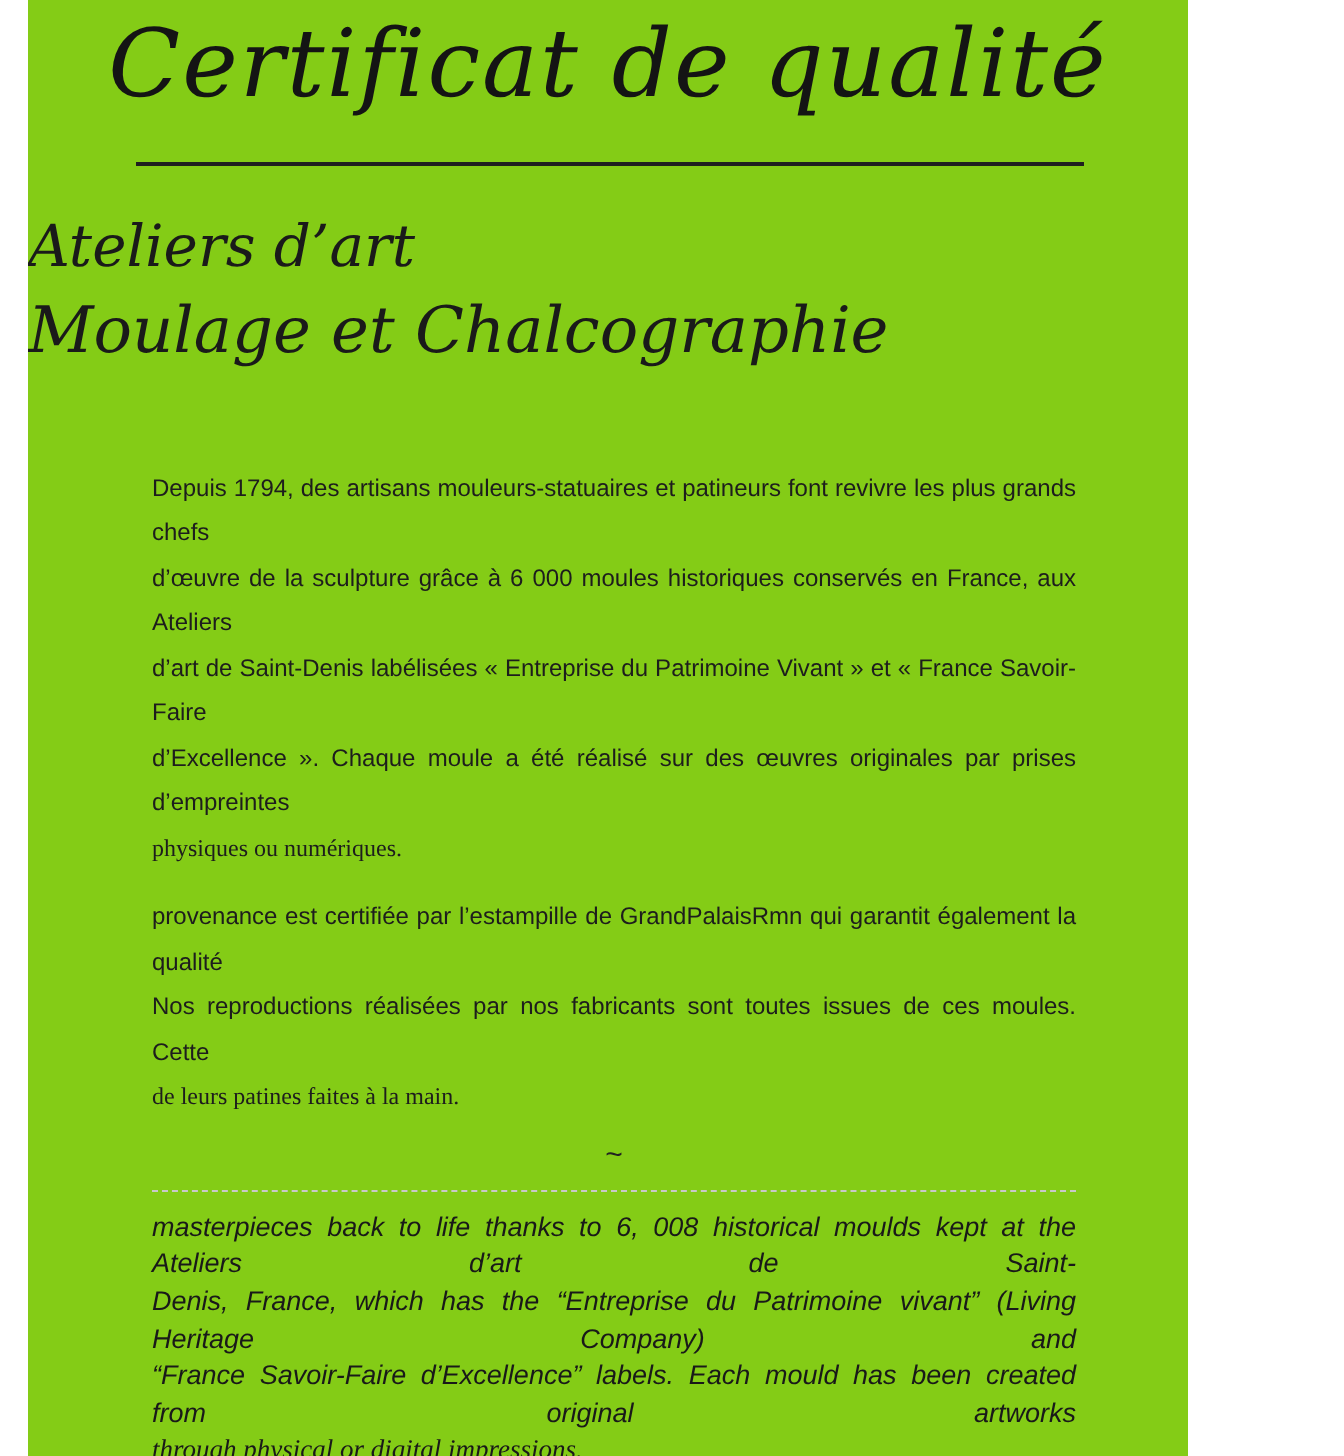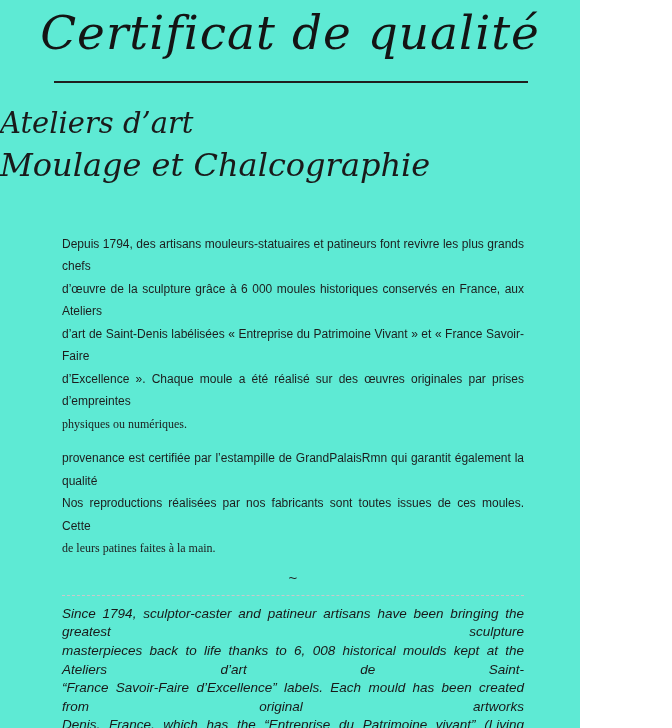--- a/index.html
+++ b/index.html
@@ -1,17 +1,17 @@
 <!DOCTYPE html>
 <html><head>
 <meta charset="utf-8">
 <style>
   html,body{margin:0;padding:0;background:#ffffff;}
-  .page{position:relative;width:580px;height:728px;background:#5eead4;overflow:hidden;
-        font-family:"Liberation Sans",sans-serif;color:#1c1c1c;}
+  .page{position:relative;width:580px;height:728px;background:#84cc16;overflow:hidden;
+        font-family:"Liberation Sans",sans-serif;color:#1c1c1c;margin-left:14px;}
   
   .title{margin-top:4px;text-align:center;font-family:"DejaVu Serif",serif;
          font-style:italic;font-size:47px;line-height:1.25;color:#141414;letter-spacing:1px;}
   .title-rule{border:0;border-top:2px solid #1f1f1f;margin:18px 52px 0 54px;}
   .subtitle{text-align:left;font-family:"DejaVu Serif",serif;font-style:italic;color:#1a1a1a;}
   .subtitle.s1{margin-top:22px;font-size:29px;line-height:36px;}
   .subtitle.s2{margin-top:6px;font-size:32px;line-height:36px;}
   
   .content{margin:50px 56px 0 62px;}
   .para{font-size:12px;line-height:22.5px;color:#1d1d1d;}
@@ -42,22 +42,21 @@
         <div class="jline last">physiques ou numériques.</div>
       </div>
     <div class="para para-fr2">
         <div class="jline">provenance est certifiée par l’estampille de GrandPalaisRmn qui garantit également la qualité</div>
         <div class="jline">Nos reproductions réalisées par nos fabricants sont toutes issues de ces moules. Cette</div>
         <div class="jline last">de leurs patines faites à la main.</div>
       </div>
     <div class="tilde">~</div>
     <hr class="dash-rule">
     <div class="para-en">
-        <div class="jline">Since 1794, sculptor-caster and patineur artisans have been bringing the greatest sculpture</div>
         <div class="jline">masterpieces back to life thanks to 6, 008 historical moulds kept at the Ateliers d’art de Saint-</div>
+        <div class="jline">Denis, France, which has the “Entreprise du Patrimoine vivant” (Living Heritage Company) and</div>
         <div class="jline">“France Savoir-Faire d’Excellence” labels. Each mould has been created from original artworks</div>
-        <div class="jline">Denis, France, which has the “Entreprise du Patrimoine vivant” (Living Heritage Company) and</div>
         <div class="jline last">through physical or digital impressions.</div>
       </div>
 
   </div>
 
 </div>
 
 </body></html>

